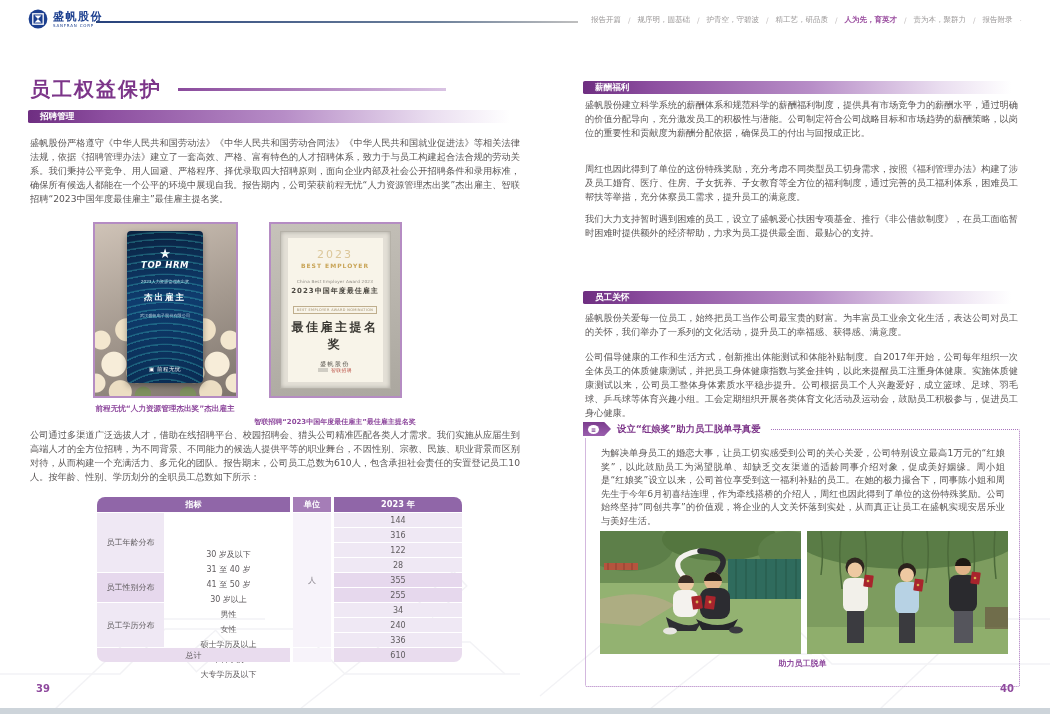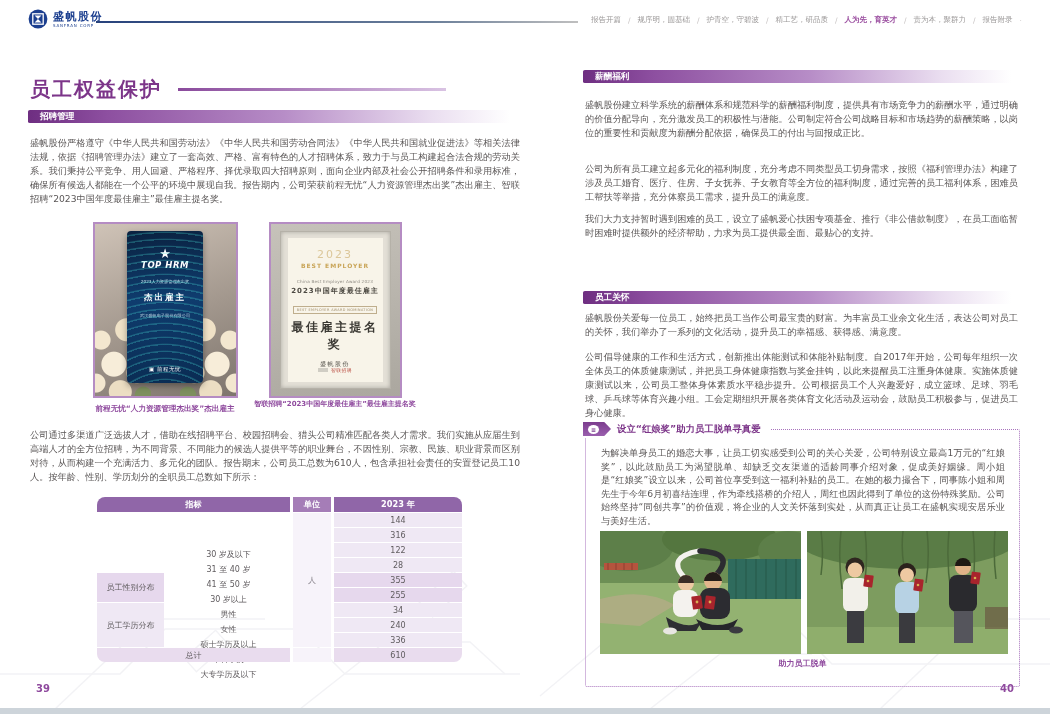--- a/index.html
+++ b/index.html
@@ -194,30 +194,31 @@
         <div class="cert-best">BEST EMPLOYER</div>
         <div class="cert-en">China Best Employer Award 2023</div>
         <div class="cert-cn">2023中国年度最佳雇主</div>
         <div class="cert-nom-tag">BEST EMPLOYER AWARD NOMINATION</div>
         <div class="cert-name">最佳雇主提名奖</div>
         <div class="cert-co">盛帆股份</div>
         <div class="cert-brand">智联招聘</div>
       </div>
     </div>
   </div>
-  <div class="fig-cap" style="margin-top:2px;width:190px;font-size:7px;">智联招聘“2023中国年度最佳雇主”最佳雇主提名奖</div>
+  <div class="fig-cap" style="margin-top:20px;width:190px;font-size:7px;">智联招聘“2023中国年度最佳雇主”最佳雇主提名奖</div>
 </div>
 
 <div class="abs para" style="left:30px;top:428px;width:490px;">公司通过多渠道广泛选拔人才，借助在线招聘平台、校园招聘会、猎头公司精准匹配各类人才需求。我们实施从应届生到高端人才的全方位招聘，为不同背景、不同能力的候选人提供平等的职业舞台，不因性别、宗教、民族、职业背景而区别对待，从而构建一个充满活力、多元化的团队。报告期末，公司员工总数为610人，包含承担社会责任的安置登记员工10人。按年龄、性别、学历划分的全职员工总数如下所示：</div>
 
 <div class="abs emp-table">
   <div class="th th-ind">指标</div>
   <div class="th th-unit">单位</div>
   <div class="th th-year">2023 年</div>
 
+  <div class="g-age">员工年龄分布</div>
   <div class="g-gen">员工性别分布</div>
   <div class="g-edu">员工学历分布</div>
   <div class="unit-cell">人</div>
 
   <div class="s-a c2 r2">30 岁及以下</div>
   <div class="v-a c4 r2">144</div>
   <div class="s-a c2 r3">31 至 40 岁</div>
   <div class="v-a c4 r3">316</div>
   <div class="s-a c2 r4">41 至 50 岁</div>
   <div class="v-a c4 r4">122</div>
@@ -236,24 +237,24 @@
   <div class="s-a c2 r10">大专学历及以下</div>
   <div class="v-a c4 r10">336</div>
 
   <div class="total-label">总计</div>
   <div class="total-unit"></div>
   <div class="total-value">610</div>
 </div>
 
 <div class="abs pgnum" style="left:36px;top:683px;">39</div>
 
-<div class="abs sec-bar" style="left:583px;top:70px;width:437px;">薪酬福利</div>
+<div class="abs sec-bar" style="left:583px;top:81px;width:437px;">薪酬福利</div>
 
 <div class="abs para" style="left:585px;top:98px;width:433px;">盛帆股份建立科学系统的薪酬体系和规范科学的薪酬福利制度，提供具有市场竞争力的薪酬水平，通过明确的价值分配导向，充分激发员工的积极性与潜能。公司制定符合公司战略目标和市场趋势的薪酬策略，以岗位的重要性和贡献度为薪酬分配依据，确保员工的付出与回报成正比。</div>
-<div class="abs para" style="left:585px;top:162px;width:433px;">公司为所有员工建立起多元化的福利制度，充分考虑不同类型员工切身需求，按照《福利管理办法》构建了涉及员工婚育、医疗、住房、子女抚养、子女教育等全方位的福利制度，通过完善的员工福利体系，困难员工帮扶等举措，充分体察员工需求，提升员工的满意度。</div>
+<div class="abs para" style="left:585px;top:162px;width:433px;">周红也因此得到了单位的这份特殊奖励，充分考虑不同类型员工切身需求，按照《福利管理办法》构建了涉及员工婚育、医疗、住房、子女抚养、子女教育等全方位的福利制度，通过完善的员工福利体系，困难员工帮扶等举措，充分体察员工需求，提升员工的满意度。</div>
 <div class="abs para" style="left:585px;top:212px;width:433px;">我们大力支持暂时遇到困难的员工，设立了盛帆爱心扶困专项基金、推行《非公借款制度》，在员工面临暂时困难时提供额外的经济帮助，力求为员工提供最全面、最贴心的支持。</div>
 
 <div class="abs sec-bar" style="left:583px;top:291px;width:437px;">员工关怀</div>
 
 <div class="abs para" style="left:585px;top:311px;width:433px;">盛帆股份关爱每一位员工，始终把员工当作公司最宝贵的财富。为丰富员工业余文化生活，表达公司对员工的关怀，我们举办了一系列的文化活动，提升员工的幸福感、获得感、满意度。</div>
 <div class="abs para" style="left:585px;top:350px;width:433px;">公司倡导健康的工作和生活方式，创新推出体能测试和体能补贴制度。自2017年开始，公司每年组织一次全体员工的体质健康测试，并把员工身体健康指数与奖金挂钩，以此来提醒员工注重身体健康。实施体质健康测试以来，公司员工整体身体素质水平稳步提升。公司根据员工个人兴趣爱好，成立篮球、足球、羽毛球、乒乓球等体育兴趣小组。工会定期组织开展各类体育文化活动及运动会，鼓励员工积极参与，促进员工身心健康。</div>
 
 <div class="abs case-box"></div>
 <div class="abs case-title-row">
   <div class="case-icon">

